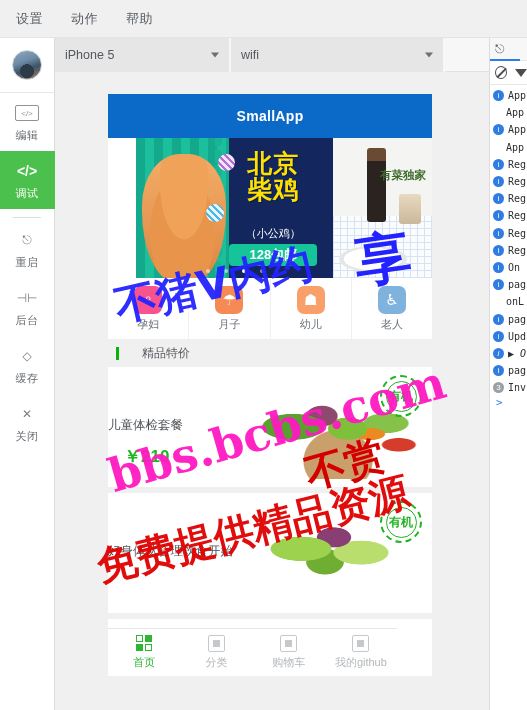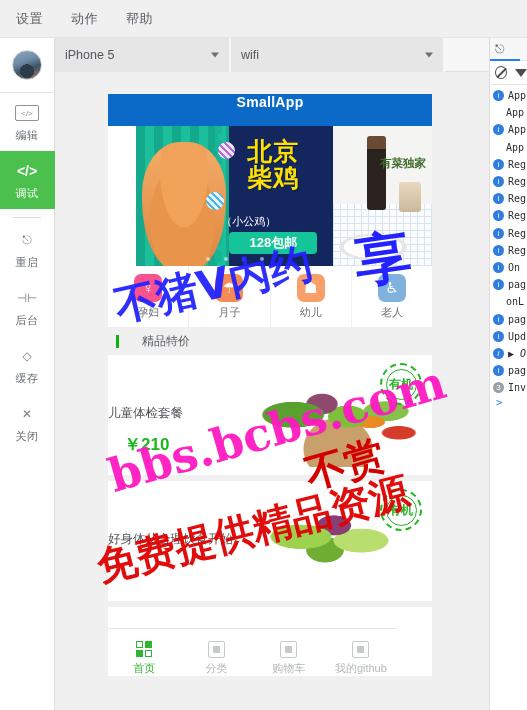--- a/index.html
+++ b/index.html
@@ -79,21 +79,21 @@
     position: absolute; top: 72px; left: 55px; width: 434px; height: 638px;
     background: #f0f0f0;
   }
   .phone {
     position: absolute; left: 53px; top: 22px; width: 324px; height: 582px;
     background: #ffffff; overflow: hidden;
   }
 
   
   .nav {
-    height: 32px; background: #0b69c7; display: flex; justify-content: center;
+    height: 44px; background: #0b69c7; display: flex; align-items: center; justify-content: center;
   }
   .nav .title { color: #fff; font-size: 14px; font-weight: bold; letter-spacing: .3px; }
 
   
   .swiper { height: 140px; display: flex; position: relative; padding-left: 28px; }
   .banner-a {
     width: 216px; height: 140px; position: relative; overflow: hidden;
     background: linear-gradient(90deg, #17b495 0%, #17b495 47%, #13265e 47%, #13265e 100%);
   }
   .banner-a .stripes {
@@ -116,21 +116,21 @@
   .egg1, .egg2 { position: absolute; border-radius: 50%; }
   .egg1 { left: 82px; top: 16px; width: 17px; height: 17px;
     background: repeating-linear-gradient(45deg,#b76bd6 0 2.5px,#f0e4f7 2.5px 5px); }
   .egg2 { left: 70px; top: 66px; width: 18px; height: 18px;
     background: repeating-linear-gradient(45deg,#49b7e8 0 2.5px,#e7f5fc 2.5px 5px); }
   .bj-text {
     position: absolute; right: 8px; top: 12px; width: 104px; text-align: center;
     color: #ffe000; font-weight: bold; font-size: 25px; line-height: 1.05; letter-spacing: 1px;
     text-shadow: 1px 1px 0 #0a1a43;
   }
-  .bj-sub { position: absolute; right: 8px; top: 88px; width: 104px; 
+  .bj-sub { position: absolute; right: 8px; top: 88px; width: 104px; text-align: center;
     color: #ffffff; font-size: 11px; }
   .bj-price {
     position: absolute; right: 16px; bottom: 12px; width: 88px; height: 22px;
     background: #16c49a; border-radius: 4px; color: #fff; font-size: 13px; font-weight: bold;
     display: flex; align-items: center; justify-content: center;
   }
   .dots { position: absolute; left: 0; right: 0; bottom: 5px; display: flex;
     justify-content: center; gap: 14px; }
   .dots i { width: 4px; height: 4px; border-radius: 50%; background: rgba(255,255,255,.55); display:block;}
   .dots i.on { background: #ffffff; }
@@ -203,21 +203,21 @@
   .stamp {
     position: absolute; right: 10px; top: 8px; width: 42px; height: 42px; border-radius: 50%;
     border: 2.2px dashed #21b321; display: flex; align-items: center; justify-content: center;
   }
   .stamp .in { width: 31px; height: 31px; border-radius: 50%; border: 1.4px solid #21b321;
     display: flex; align-items: center; justify-content: center;
     font-size: 12px; color: #21b321; font-weight: bold; }
 
   
   .tabbar { position: absolute; left: 0; bottom: 0; width: 289px; height: 48px;
-    background: #fff; border-top: 1px solid #e6e6e6; display: flex; align-items: flex-end; }
+    background: #fff; border-top: 1px solid #e6e6e6; display: flex; }
   .tab { flex: 1; display: flex; flex-direction: column; align-items: center;
     justify-content: center; gap: 3px; cursor: pointer; }
   .tab .ti { width: 17px; height: 17px; }
   .tab .tl { font-size: 11px; color: #b4b8bb; }
   .tab.on .tl { color: #2fb52f; }
   .ti-grid { display: grid; grid-template-columns: 7px 7px; grid-template-rows: 7px 7px; gap: 2px; }
   .ti-grid b { display: block; border: 1.4px solid #2fb52f; }
   .ti-grid b.f { background: #2fb52f; border-color: #2fb52f; }
   .ti-chip { width: 15px; height: 15px; border: 1.5px solid #c6c9cc; border-radius: 2px;
     display: flex; align-items: center; justify-content: center; }

